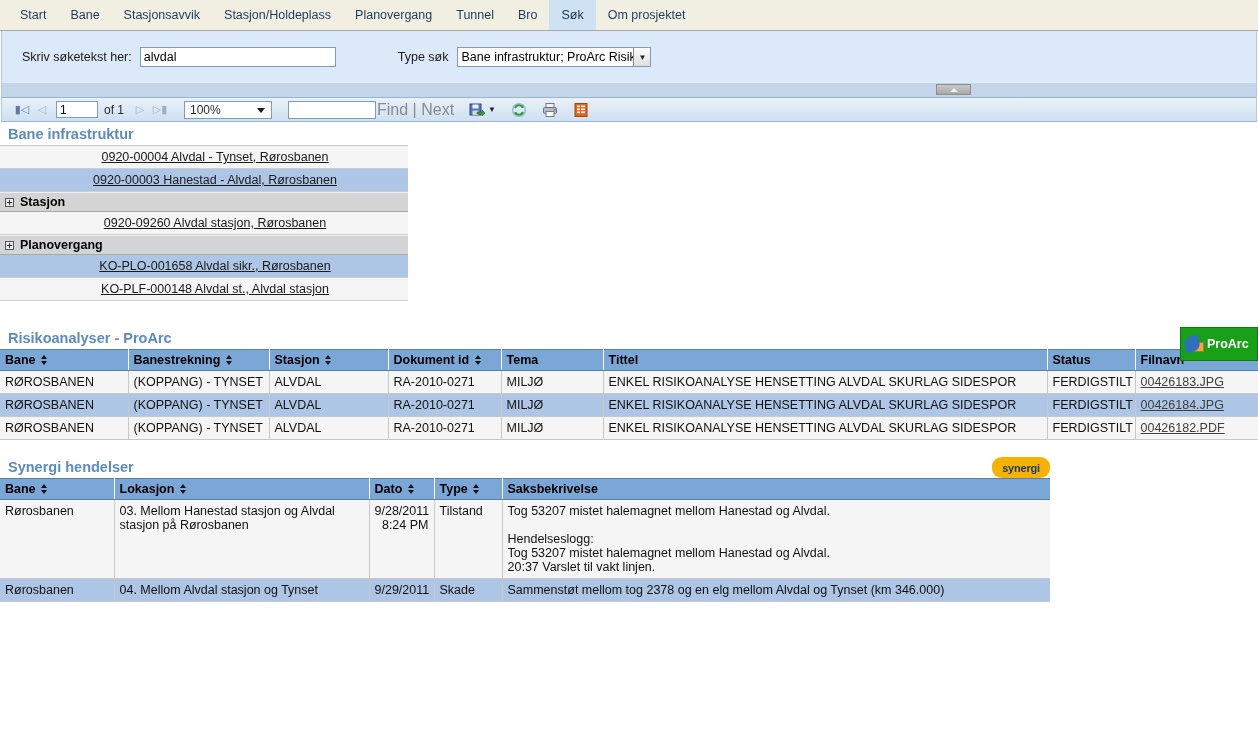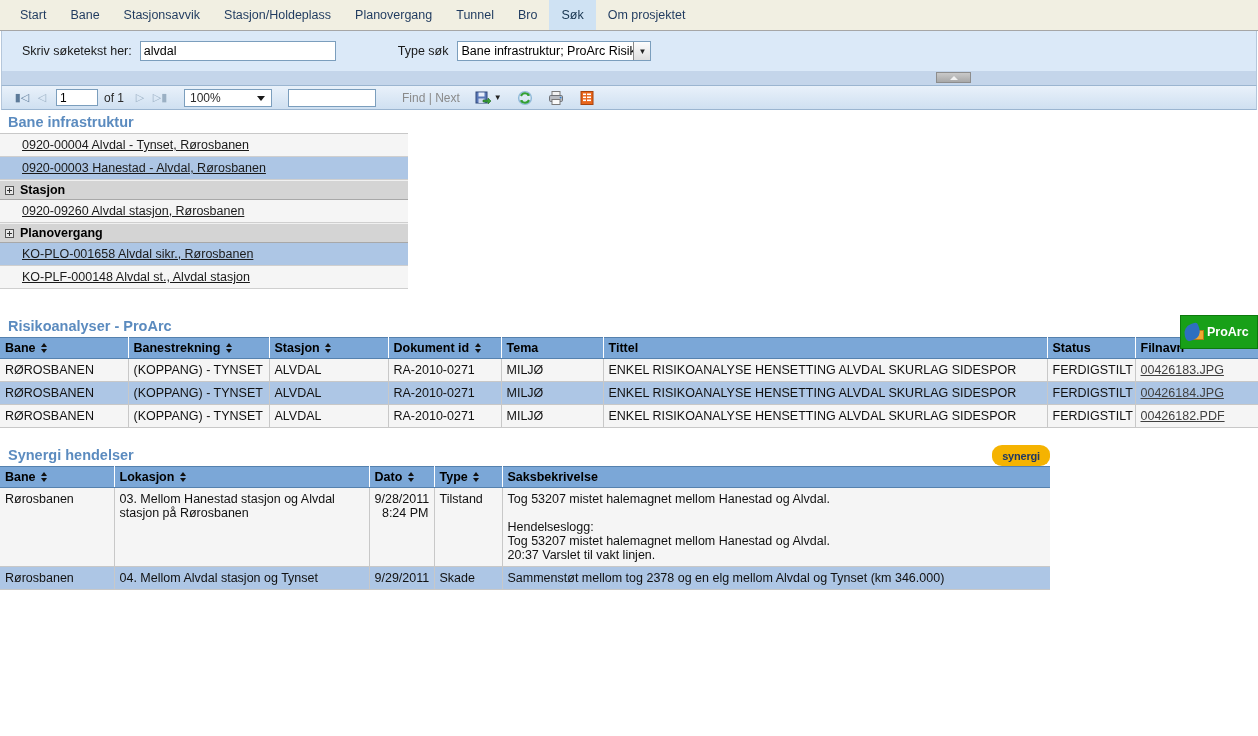--- a/index.html
+++ b/index.html
@@ -30,21 +30,21 @@
     cursor: pointer;
   }
   .tab.active {
     background: #cfe2f3;
     color: #18354f;
   }
 
   
   #searchpanel {
     position: relative;
-    height: 40px;
+    height: 52px;
     background: #dbe9f8;
     border-left: 1px solid #b5c7db;
     border-right: 1px solid #b5c7db;
     margin: 0 1px;
     display: flex;
     align-items: center;
     padding-left: 20px;
   }
   .lbl { font-size: 12.5px; color: #1a1a1a; }
   #searchinput {
@@ -147,21 +147,21 @@
     width:0;height:0;
     border-left:4px solid transparent;
     border-right:4px solid transparent;
     border-top:5px solid #1a1a1a;
   }
   #findbox {
     margin-left: 16px;
     width: 88px; height: 18px;
     border: 1px solid #7b9ebd; background: #fff;
   }
-  #findlinks { margin-left: 26px; font-size: 12px; color: #8a8a8a; }
+  #findlinks { margin-left: 1px; font-size: 16px; color: #8a8a8a; }
   .tbicon { margin-left: 15px; display:flex; align-items:center; cursor:pointer; }
 
   
   .section-title {
     font-size: 14.5px;
     font-weight: bold;
     color: #5b8bbf;
     padding: 4px 0 3px 8px;
   }
 
@@ -189,20 +189,21 @@
   }
   .plusbox:before { left:1px; right:1px; top:3px; height:1px; }
   .plusbox:after  { top:1px; bottom:1px; left:3px; width:1px; }
   .tree-item {
     height: 23px;
     display: flex; align-items: center;
     padding-left: 22px;
     font-size: 12.5px;
     background: #f5f5f5;
     border-bottom: 1px solid #cfcfcf;
+    justify-content: center;
   }
   .tree-item.sel { background: #adc6e5; }
   .tree-item a {
     color: #1a1a1a; text-decoration: underline; cursor: pointer;
   }
 
   
   .rep-table { border-collapse: collapse; table-layout: fixed; }
   .rep-table th {
     background: #7ba7d7;

